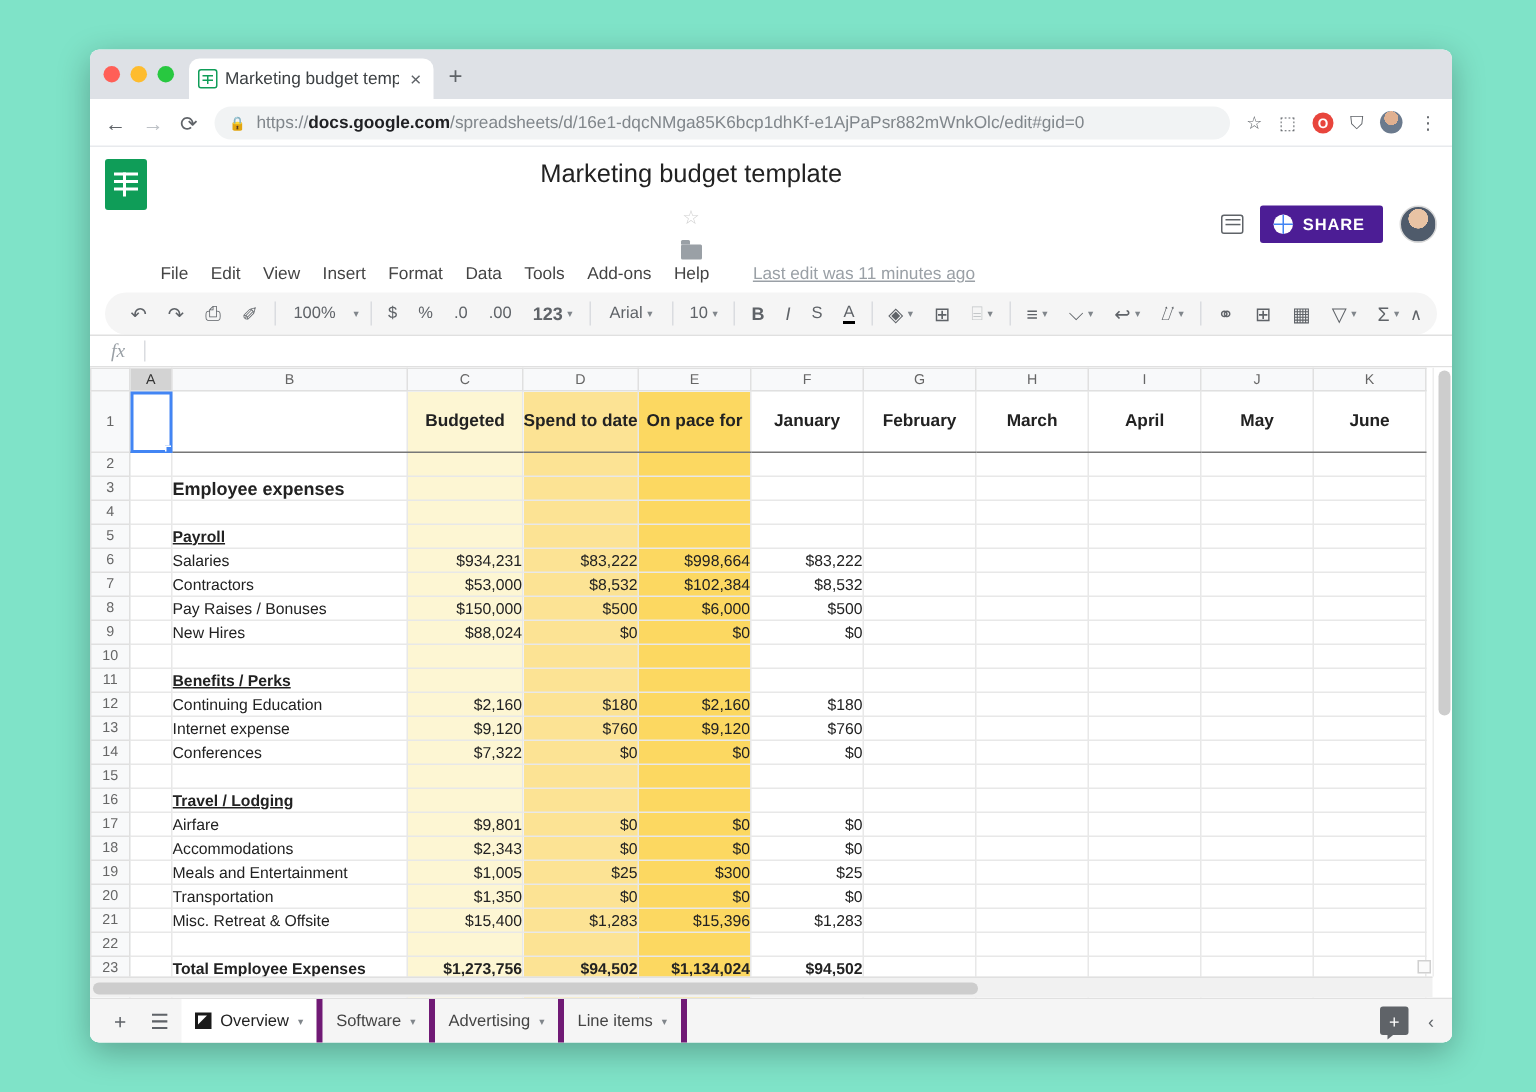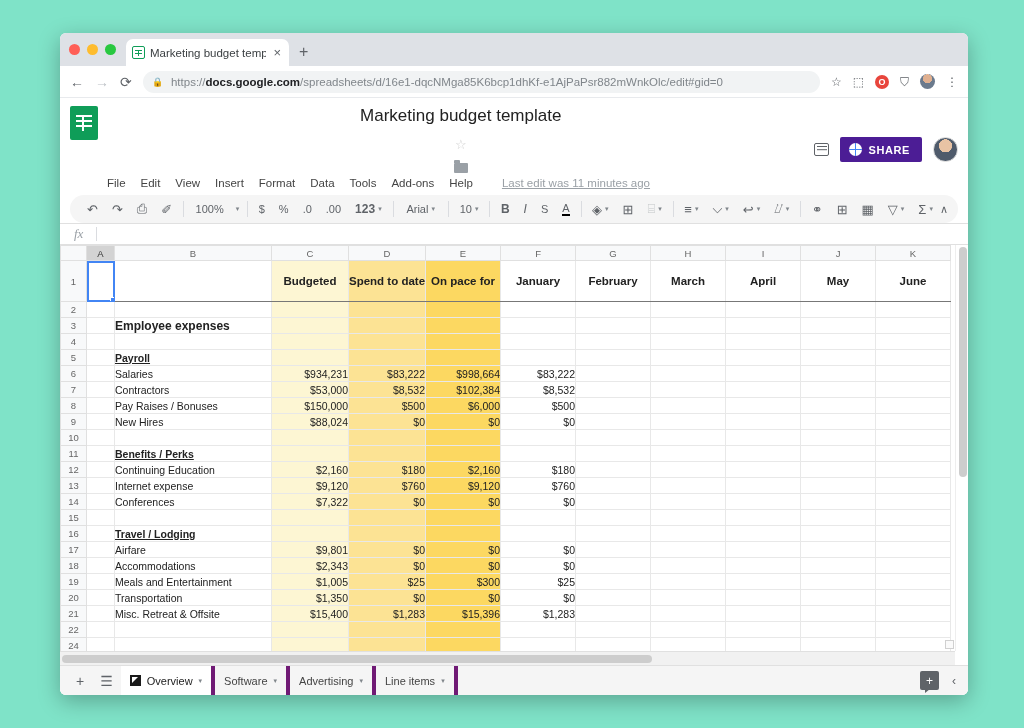--- a/index.html
+++ b/index.html
@@ -764,20 +764,34 @@
               <td class="cell num colC"></td>
               <td class="cell num colD"></td>
               <td class="cell num colE"></td>
               <td class="cell num"></td>
               <td class="cell num"></td>
               <td class="cell num"></td>
               <td class="cell num"></td>
               <td class="cell num"></td>
               <td class="cell num"></td>
             </tr>
+            <tr class="totalrow">
+              <td class="rowhead">23</td>
+              <td class="cell"></td>
+              <td class="cell"><span>Total Employee Expenses</span></td>
+              <td class="cell num colC">$1,273,756</td>
+              <td class="cell num colD">$94,502</td>
+              <td class="cell num colE">$1,134,024</td>
+              <td class="cell num">$94,502</td>
+              <td class="cell num"></td>
+              <td class="cell num"></td>
+              <td class="cell num"></td>
+              <td class="cell num"></td>
+              <td class="cell num"></td>
+            </tr>
             <tr>
               <td class="rowhead">24</td>
               <td class="cell"></td>
               <td class="cell"></td>
               <td class="cell num colC"></td>
               <td class="cell num colD"></td>
               <td class="cell num colE"></td>
               <td class="cell num"></td>
               <td class="cell num"></td>
               <td class="cell num"></td>

